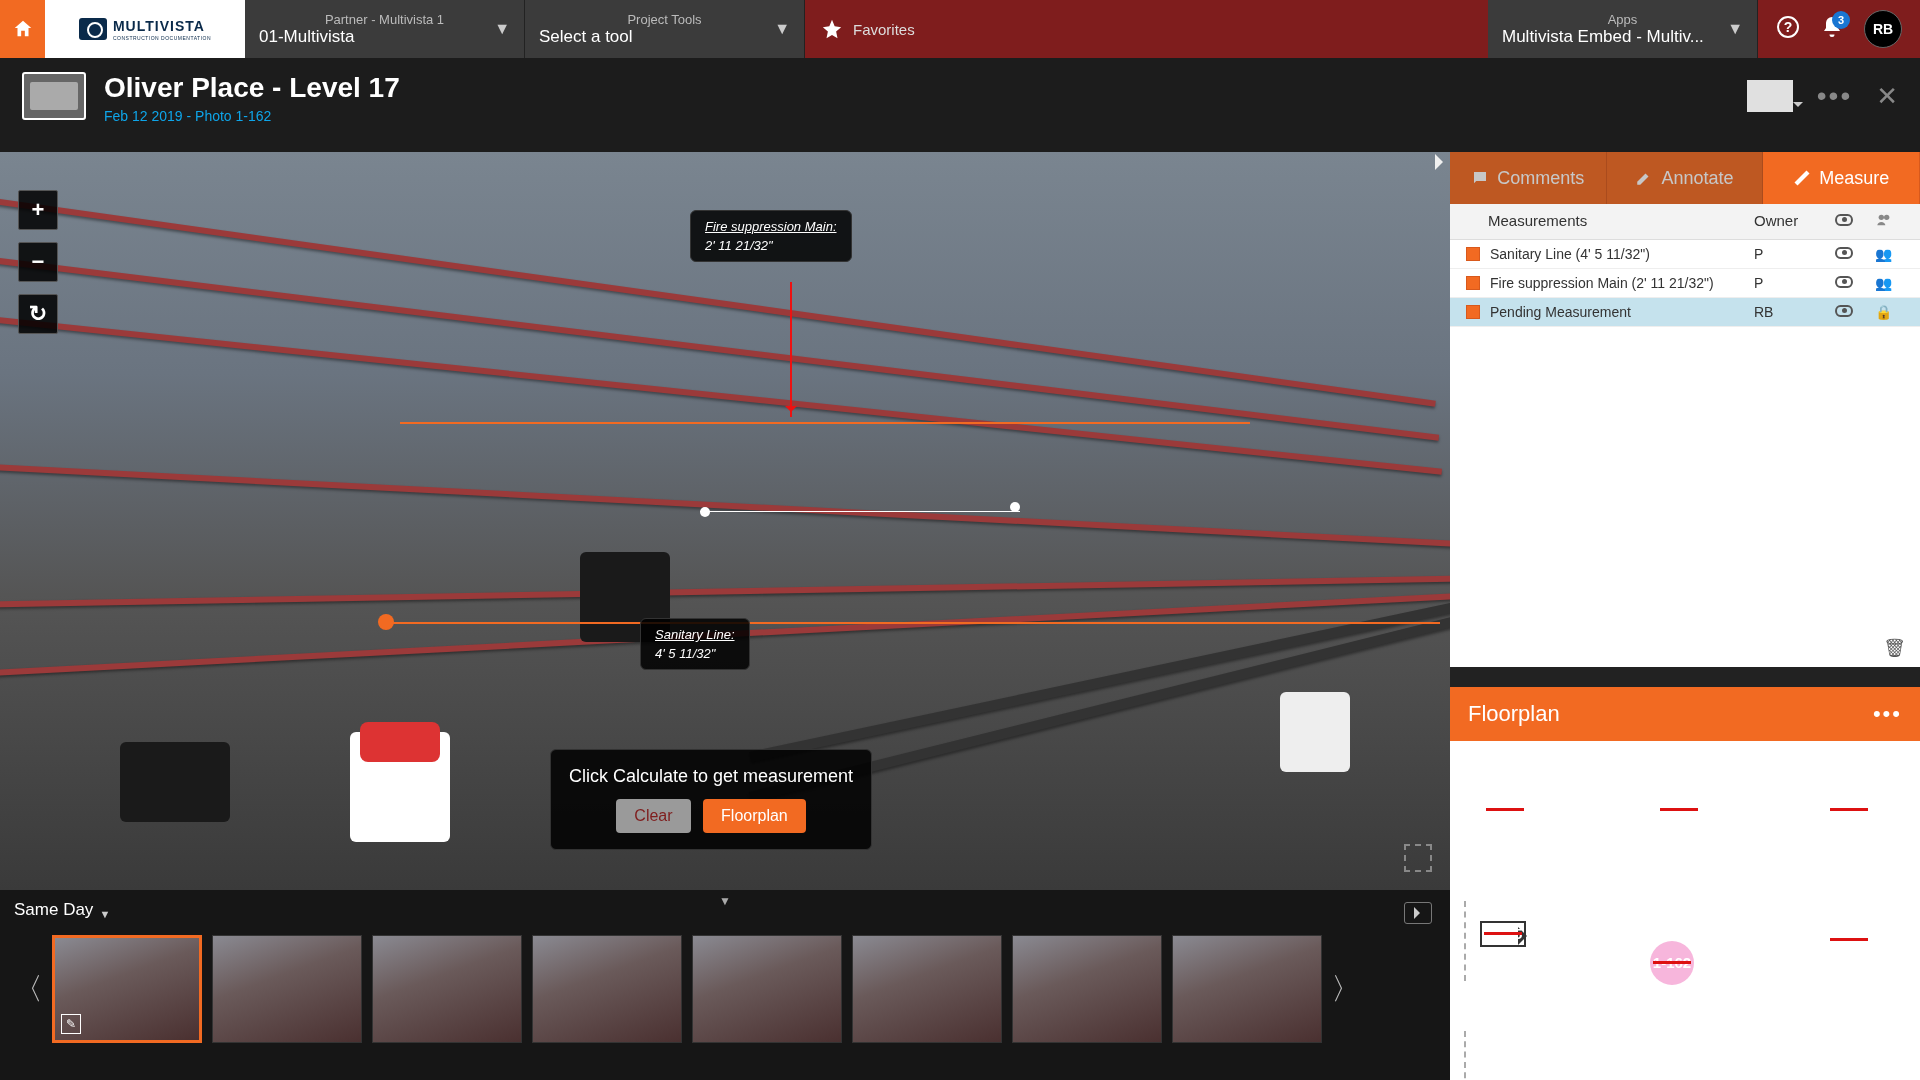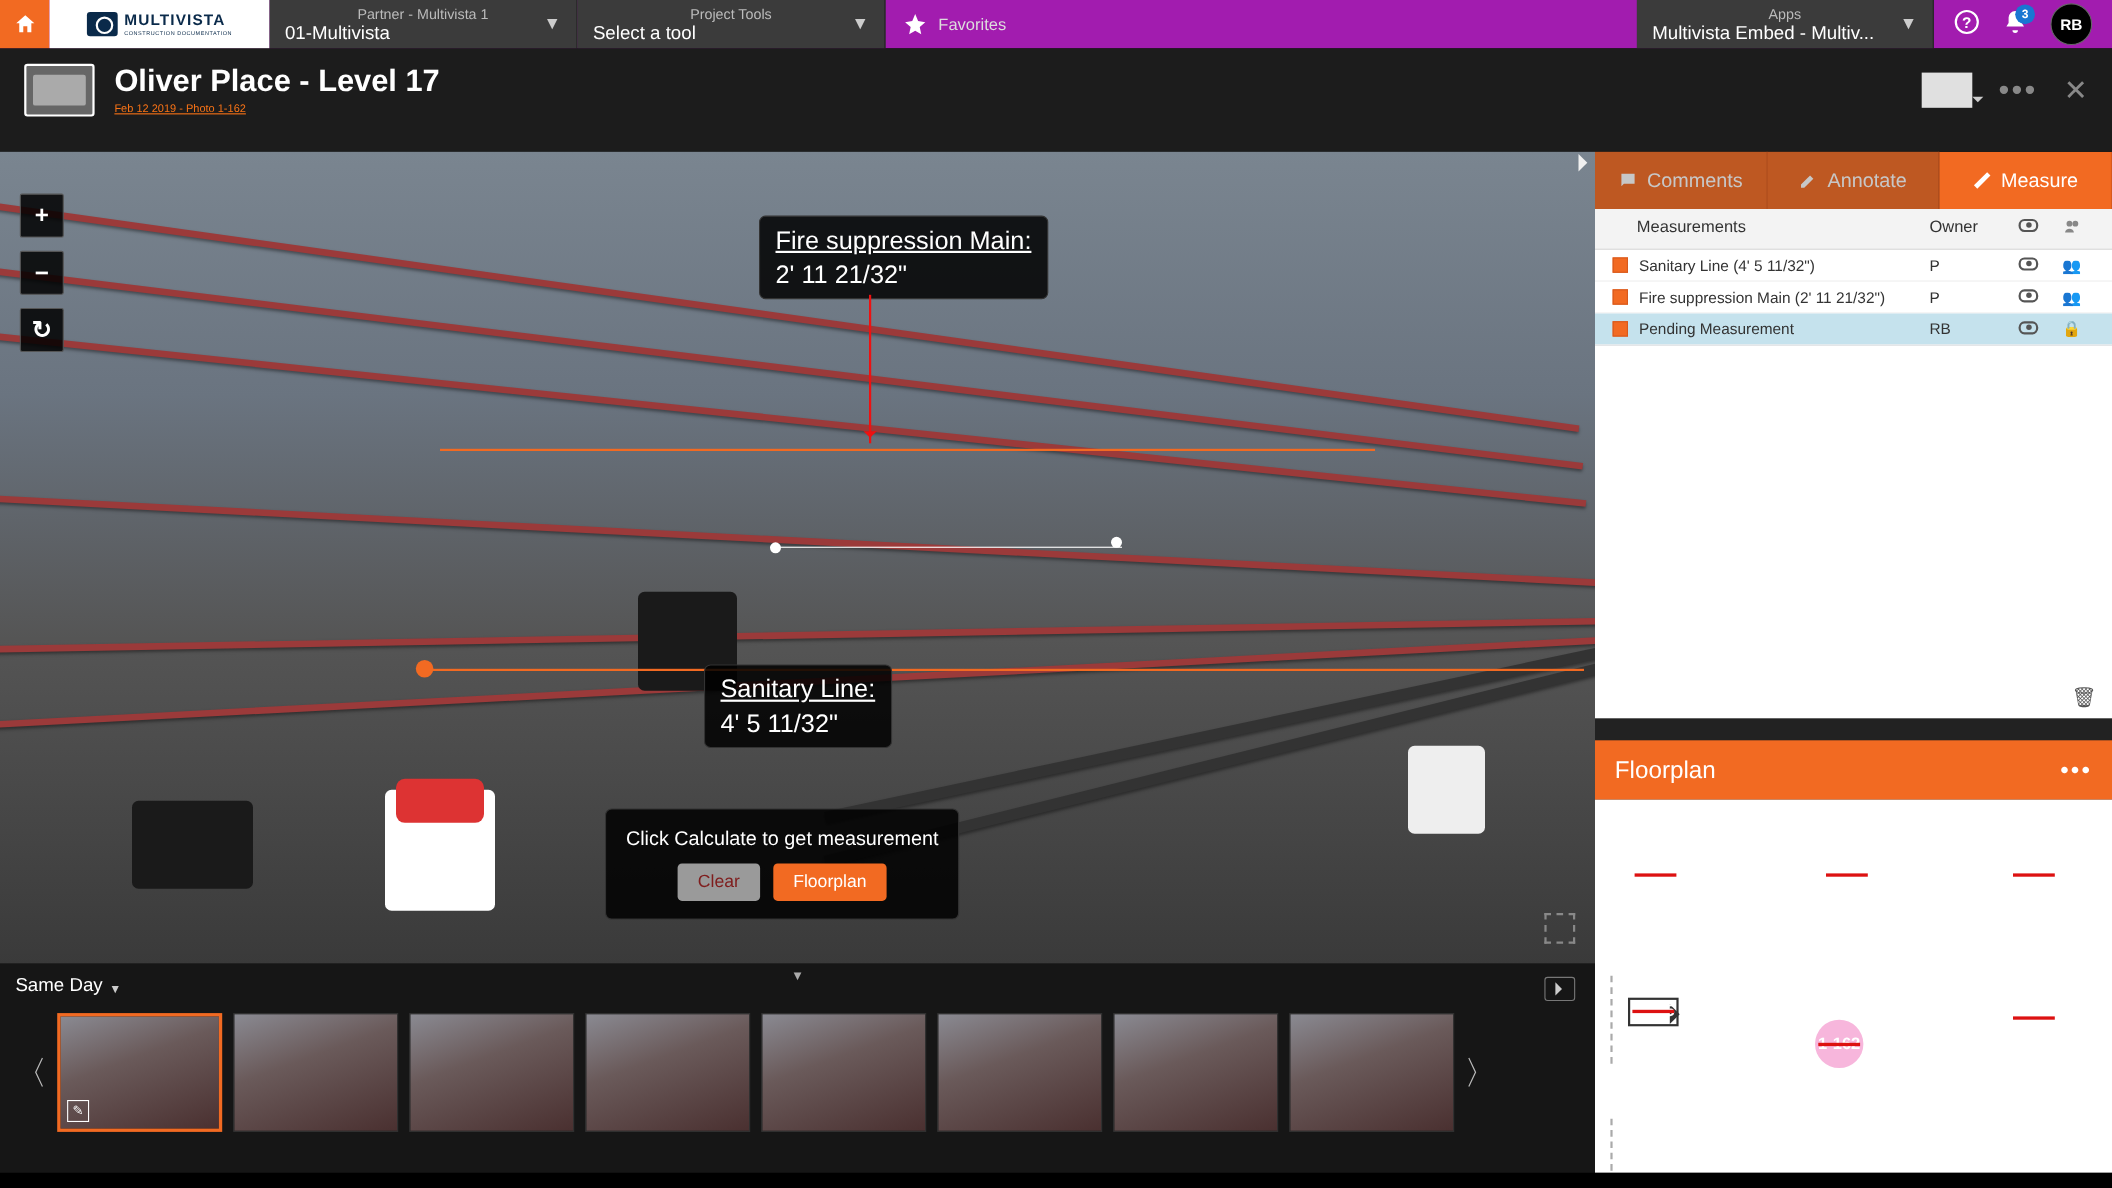--- a/index.html
+++ b/index.html
@@ -1,19 +1,19 @@
 <!DOCTYPE html>
 <html><head>
 <meta charset="utf-8">
 <style>
 * { margin:0; padding:0; box-sizing:border-box; font-family: Arial, Helvetica, sans-serif; }
 html,body { width:1920px; height:1080px; background:#000; color:#fff; overflow:hidden; }
 
 
-.topbar { display:flex; align-items:stretch; height:44px; background:#a21caf; }
+.topbar { display:flex; align-items:stretch; height:58px; background:#7f1d1d; }
 .home-btn { width:45px; background:#f26a22; display:flex; align-items:center; justify-content:center; }
 .home-btn svg { width:22px; height:22px; fill:#fff; }
 .logo-box { width:200px; background:#fff; display:flex; align-items:center; justify-content:center; gap:6px; }
 .logo-box .cam { width:28px; height:22px; background:#0a2a4a; border-radius:3px; position:relative; }
 .logo-box .cam::before { content:""; position:absolute; top:4px; left:8px; width:12px; height:12px; border:2px solid #fff; border-radius:50%; }
 .logo-box .txt { color:#0a2a4a; font-weight:bold; font-size:14px; letter-spacing:1px; }
 .logo-box .sub { color:#0a2a4a; font-size:5px; display:block; letter-spacing:0.5px; }
 .drop { background:#3b3b3b; border-right:1px solid #222; min-width:280px; padding:6px 14px; position:relative; display:flex; flex-direction:column; justify-content:center; cursor:pointer; }
 .drop .label { font-size:13px; color:#bbb;text-align:center; }
 .drop .value { font-size:17px; color:#fff; }
@@ -26,40 +26,40 @@
 .ticon { position:relative; }
 .ticon svg { width:24px; height:24px; fill:#fff; }
 .badge { position:absolute; top:-4px; right:-6px; background:#1976d2; color:#fff; border-radius:50%; width:18px; height:18px; font-size:11px; display:flex; align-items:center; justify-content:center; font-weight:bold; }
 .avatar { width:38px; height:38px; border-radius:50%; background:#000; border:1px solid #666; display:flex; align-items:center; justify-content:center; font-weight:bold; font-size:14px; }
 
 
 .titlebar { height:94px; background:#1c1c1c; display:flex; align-items:flex-start; padding:14px 22px; gap:18px; position:relative; }
 .titlebar .thumb { width:64px; height:48px; background:#666; border:2px solid #fff; position:relative; border-radius:3px; overflow:hidden; }
 .titlebar .thumb::after { content:""; position:absolute; inset:8px 6px; background:#aaa; border-radius:2px; }
 .titlebar h1 { font-size:28px; font-weight:600; }
-.titlebar .sub { font-size:10px; color:#f97316; margin-top:4px;text-decoration:underline; }
+.titlebar .sub { font-size:14px; color:#0ea5e9; margin-top:4px; }
 .titlebar .right-controls { position:absolute; right:22px; top:22px; display:flex; align-items:center; gap:24px; }
 .titlebar .sel { width:46px; height:32px; background:#e0e0e0; position:relative; }
 .titlebar .sel::after { content:""; position:absolute; right:-10px; bottom:0; border:5px solid transparent; border-top-color:#ccc; }
 .titlebar .dots { color:#888; font-size:28px; letter-spacing:2px; }
 .titlebar .close { color:#888; font-size:26px; }
 
 
 .main { display:flex; height:calc(1080px - 58px - 94px); }
 .left { flex:1; display:flex; flex-direction:column; background:#111; }
 .right { width:470px; display:flex; flex-direction:column; background:#222; }
 
 
 .viewer { flex:1; position:relative; overflow:hidden; background:linear-gradient(180deg,#7a8590 0%,#6a7480 30%,#555 60%,#3a3a3a 100%); }
 
 .rebar { position:absolute; inset:0; }
 .rebar div { position:absolute; background:#9b3a3a; height:6px; transform-origin:left center; box-shadow:0 2px 3px rgba(0,0,0,.4); }
 .viewer-tools { position:absolute; left:18px; top:38px; display:flex; flex-direction:column; gap:12px; }
 .vtool { width:40px; height:40px; background:rgba(0,0,0,.85); border:1px solid #555; display:flex; align-items:center; justify-content:center; font-size:22px; font-weight:bold; color:#fff; cursor:pointer; border-radius:2px; }
-.callout { position:absolute; background:rgba(0,0,0,.85); border:1px solid #333; border-radius:6px; padding:8px 14px; font-size:23px; }
+.callout { position:absolute; background:rgba(0,0,0,.85); border:1px solid #333; border-radius:6px; padding:8px 14px; font-size:13px;font-style:italic; }
 .callout .t { text-decoration:underline; }
 .callout .v { margin-top:4px; }
 .mline { position:absolute; background:#f26a22; height:2px; }
 .mpoint { position:absolute; width:10px; height:10px; background:#fff; border-radius:50%; transform:translate(-50%,-50%); }
 .arrow { position:absolute; width:2px; background:#e11; }
 .arrow::after { content:""; position:absolute; bottom:-1px; left:-5px; border:6px solid transparent; border-top-color:#e11; }
 .bucket { position:absolute; border-radius:6px; }
 .calcbox { position:absolute; left:550px; bottom:40px; background:rgba(0,0,0,.85); border:1px solid #333; border-radius:6px; padding:16px 18px; text-align:center; }
 .calcbox p { font-size:18px; margin-bottom:12px; }
 .btn { display:inline-block; padding:8px 18px; border-radius:4px; font-size:16px; cursor:pointer; margin:0 4px; border:none; }

